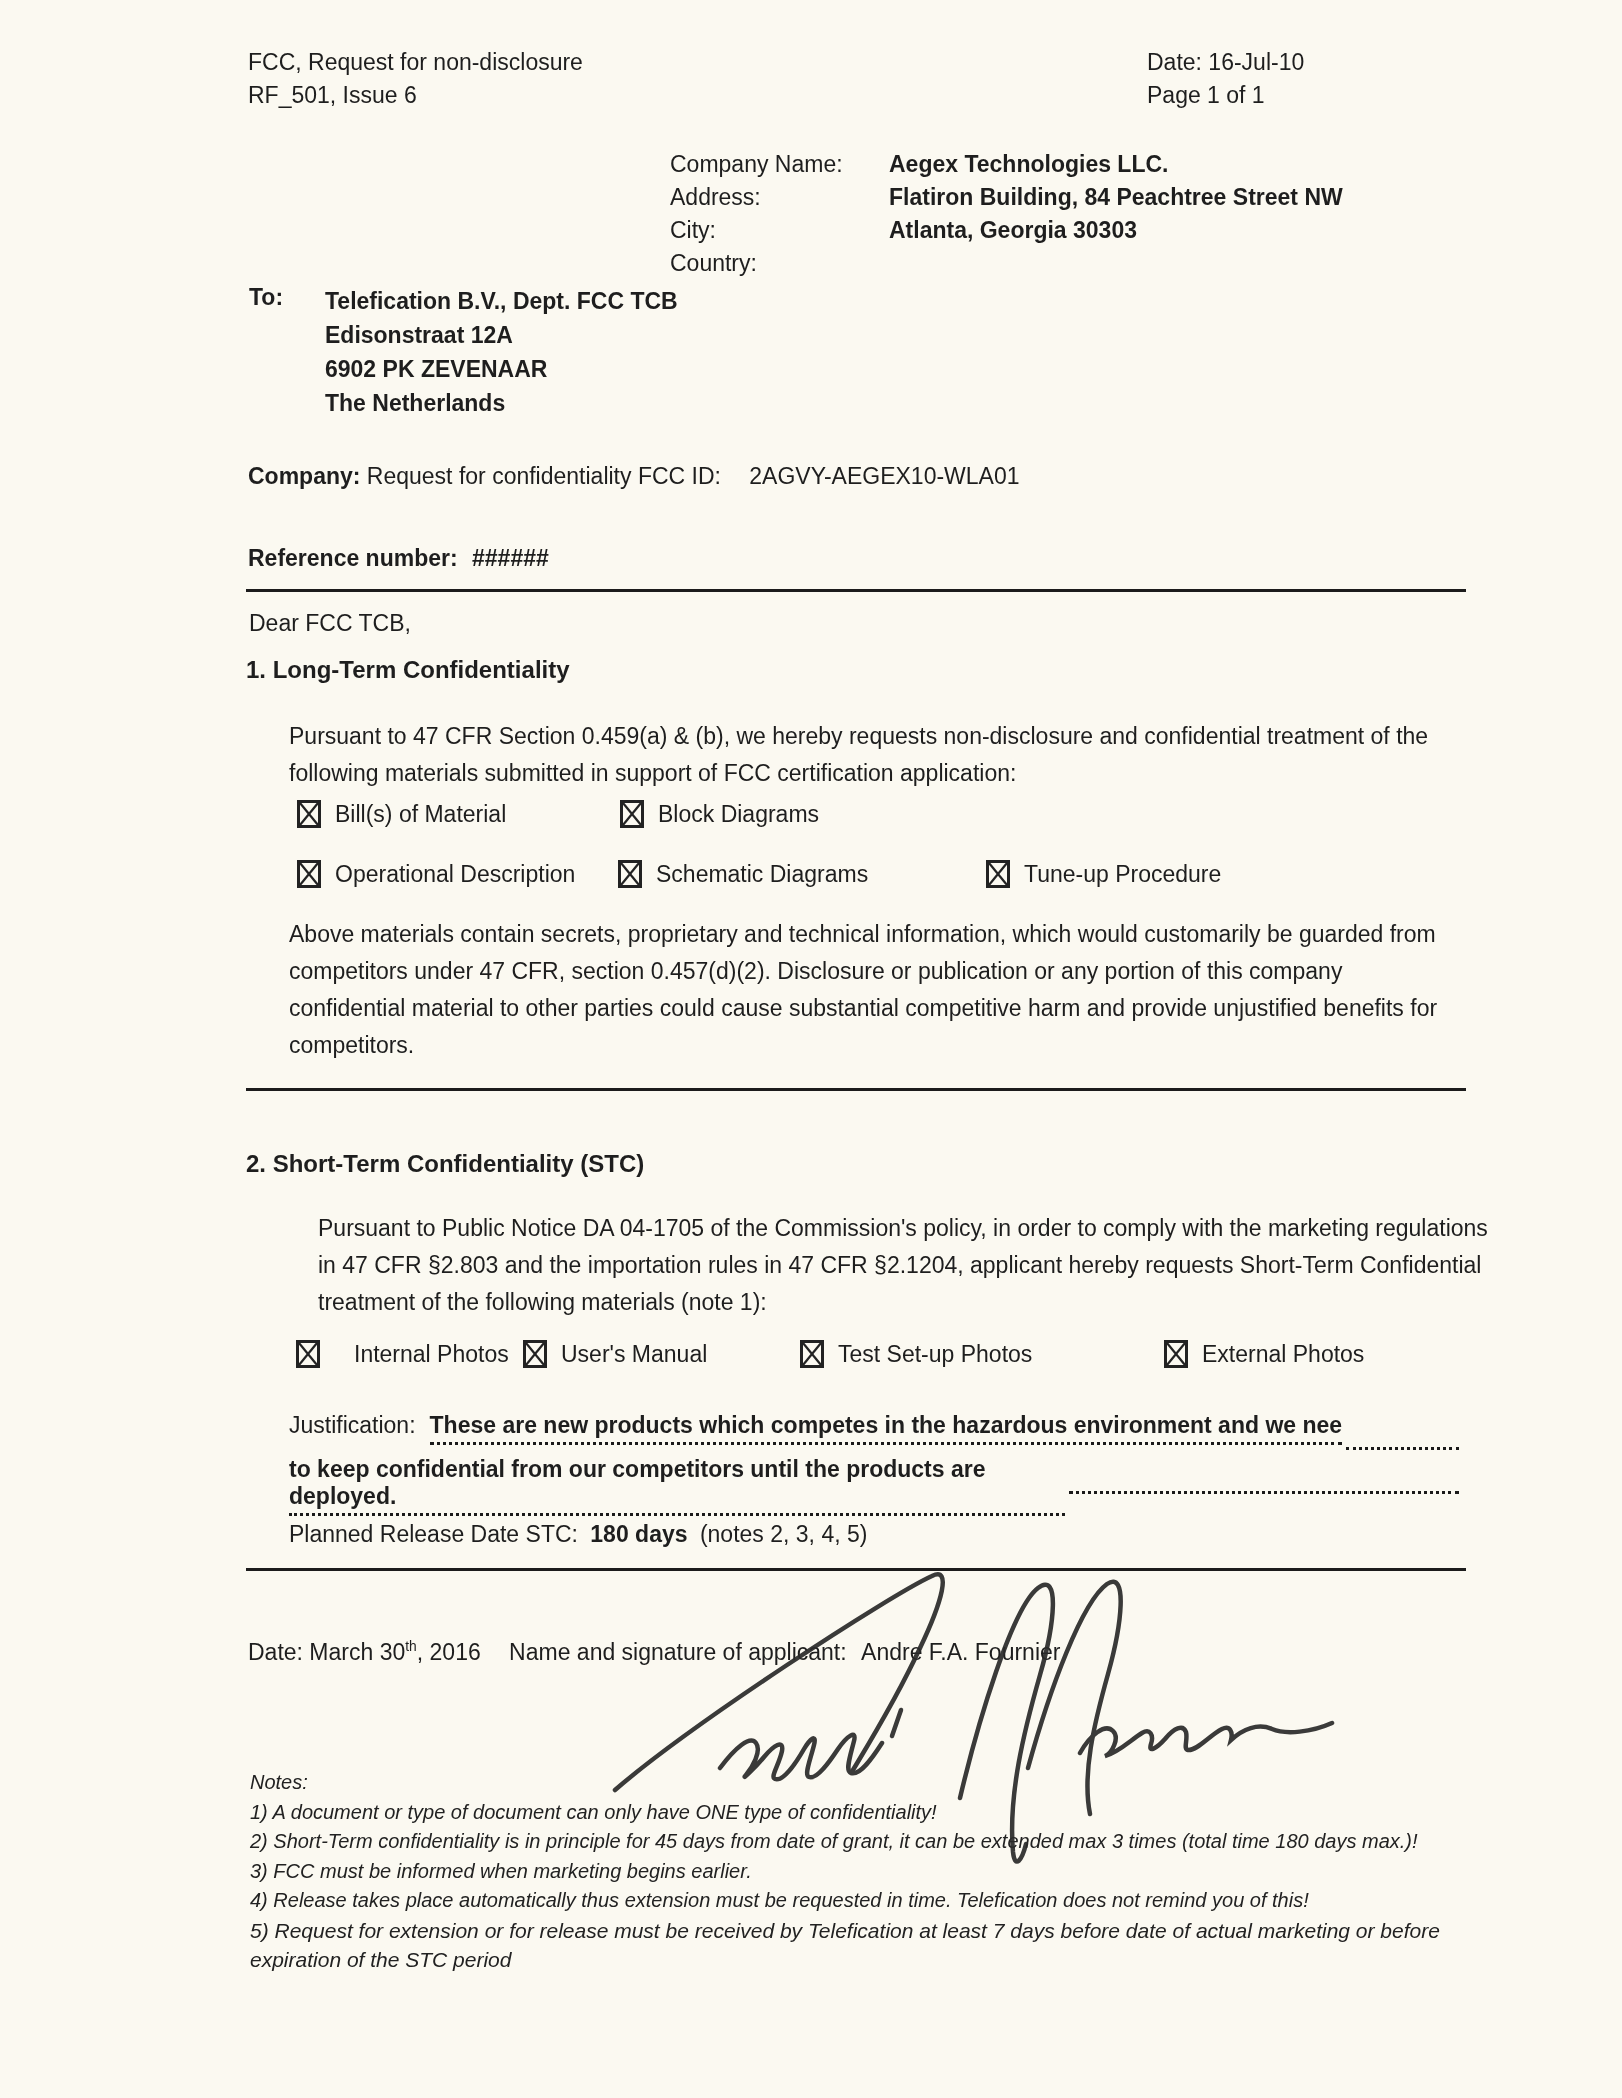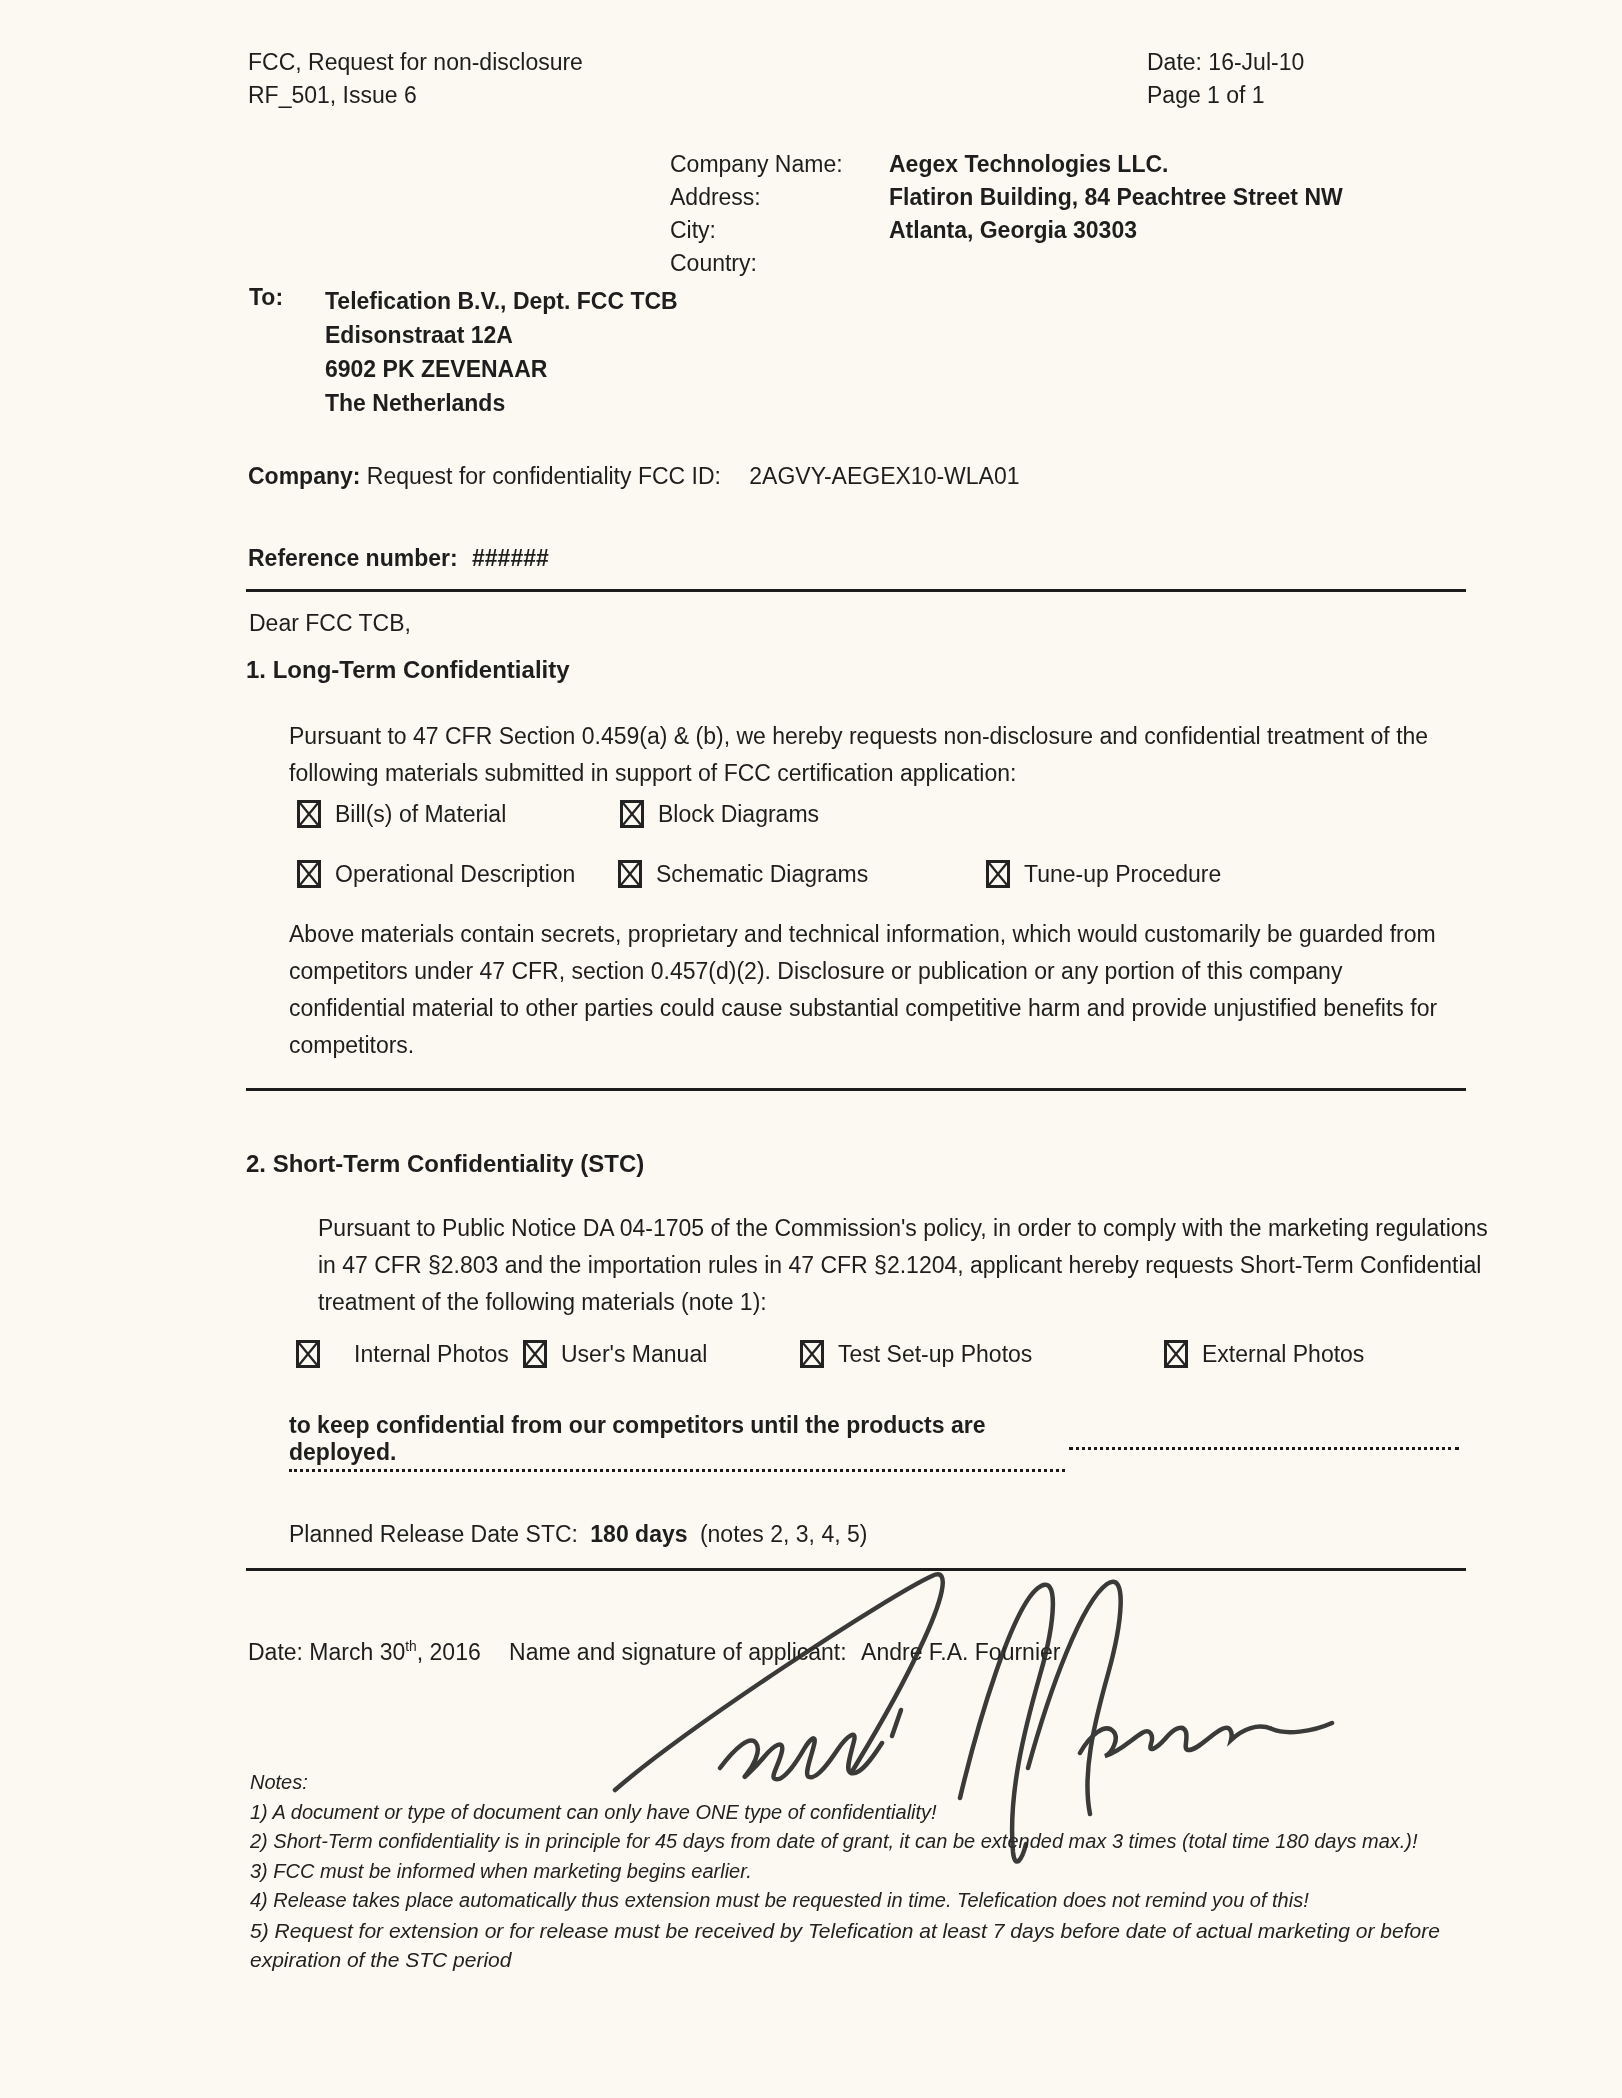--- a/index.html
+++ b/index.html
@@ -185,20 +185,25 @@
           <rect x="1.5" y="1.5" width="21" height="25" fill="none" stroke="#222" stroke-width="3"></rect>
           <line x1="3" y1="3" x2="21" y2="25" stroke="#222" stroke-width="2.2"></line>
           <line x1="21" y1="3" x2="3" y2="25" stroke="#222" stroke-width="2.2"></line>
         </svg>
       </span>
     <span>External Photos</span>
   </div>
 
   <div class="abs just" style="left:289px;top:1412px;width:1170px;">
     <div class="jline">
+      <span class="jlabel">Justification:</span>
+      <span class="j-ul">These are new products which competes in the hazardous environment and we nee</span>
+      <span class="j-filler"></span>
+    </div>
+    <div class="jline">
       <span class="j-ul">to keep confidential from our competitors until the products are deployed.</span>
       <span class="j-filler" style="flex:0 0 390px;"></span>
     </div>
   </div>
 
   <div class="abs body-text" style="left:289px;top:1516px;">
     <span>Planned Release Date STC:</span>
     <span class="b" style="margin-left:6px;">180 days</span>
     <span style="margin-left:6px;">(notes 2, 3, 4, 5)</span>
   </div>

